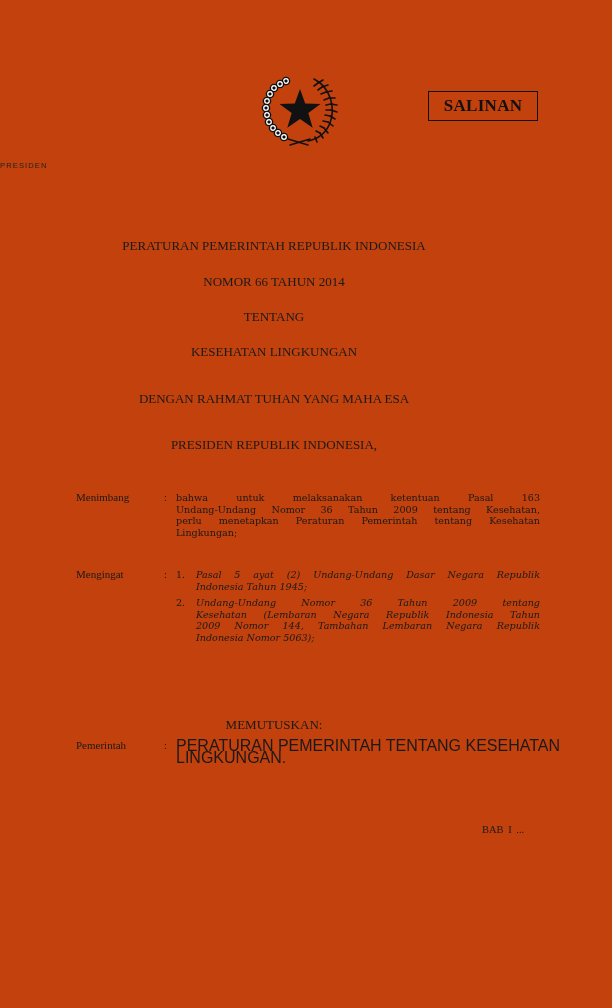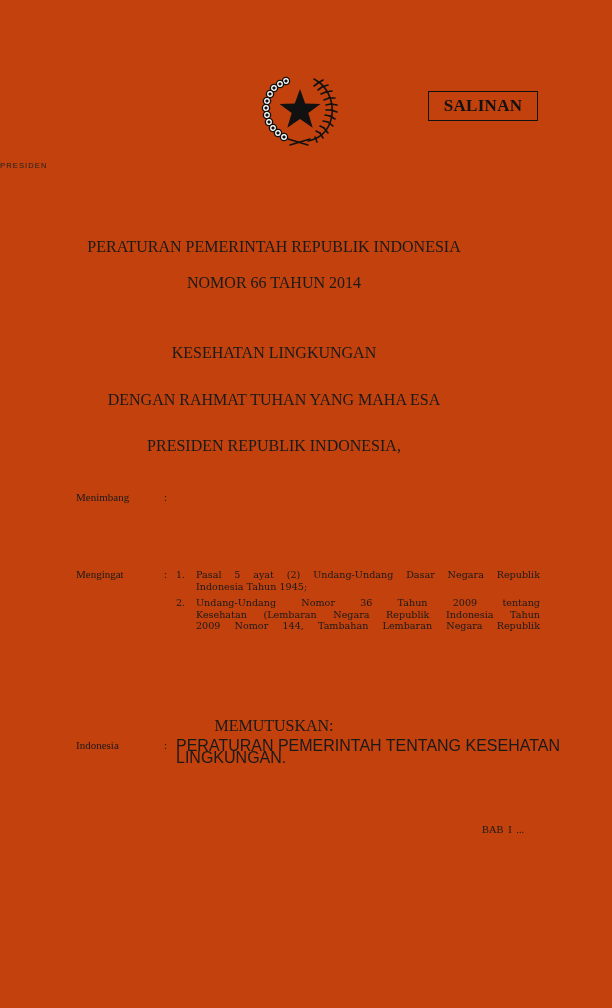--- a/index.html
+++ b/index.html
@@ -56,21 +56,21 @@
       letter-spacing: 1.1px;
       color: #222;
       line-height: 9px;
     }
     .center-line {
       position: absolute;
       left: 0;
       width: 548px;
       text-align: center;
       font-family: "Liberation Serif", "DejaVu Serif", serif;
-      font-size: 16px;
+      font-size: 13px;
       color: #1a1a1a;
       white-space: nowrap;
     }
     .row {
       position: absolute;
       left: 76px;
       width: 464px;
       font-family: "DejaVu Serif", "Liberation Serif", serif;
       font-size: 9.6px;
       line-height: 11.6px;
@@ -113,20 +113,21 @@
       left: 0;
       top: 0;
     }
     .list-item .txt {
       position: absolute;
       left: 20px;
       right: 0;
       top: 0;
       text-align: justify;
       text-align-last: left;
+      font-style: italic;
     }
     .justify-line {
       display: block;
       text-align: justify;
       text-align-last: justify;
       white-space: nowrap;
     }
     .left-line {
       display: block;
       text-align: left;
@@ -187,56 +188,64 @@
 
     <polygon fill="#111" points="40,18 45.2,32.6 60.5,32.9 48.3,42.1 52.7,56.8 40,48 27.3,56.8 31.7,42.1 19.5,32.9 34.8,32.6"></polygon>
   </svg>
 
   <div class="salinan-box">SALINAN</div>
 
   <div class="presiden-label" style="top:161px;">PRESIDEN</div>
 
   <div class="center-line" style="top:238px;">PERATURAN PEMERINTAH REPUBLIK INDONESIA</div>
   <div class="center-line" style="top:274px;">NOMOR 66 TAHUN 2014</div>
+  <div class="center-line" style="top:309px;">TENTANG</div>
   <div class="center-line" style="top:344px;">KESEHATAN LINGKUNGAN</div>
 
   <div class="center-line" style="top:391px;">DENGAN RAHMAT TUHAN YANG MAHA ESA</div>
   <div class="center-line" style="top:437px;">PRESIDEN REPUBLIK INDONESIA,</div>
 
   <div class="row" style="top:492px; height:48px;">
     <span class="label">Menimbang</span>
     <span class="colon">:</span>
+    <div class="body">
+      <span class="justify-line">bahwa untuk melaksanakan ketentuan Pasal 163</span>
+      <span class="justify-line">Undang-Undang Nomor 36 Tahun 2009 tentang Kesehatan,</span>
+      <span class="justify-line">perlu menetapkan Peraturan Pemerintah tentang Kesehatan</span>
+      <span class="left-line">Lingkungan;</span>
+    </div>
   </div>
 
   <div class="row" style="top:569px; height:90px;">
     <span class="label">Mengingat</span>
     <span class="colon">:</span>
 
     <div class="list-item" style="top:0;">
       <span class="num">1.</span>
       <div class="txt">
         <span class="justify-line">Pasal 5 ayat (2) Undang-Undang Dasar Negara Republik</span>
         <span class="left-line">Indonesia Tahun 1945;</span>
       </div>
     </div>
 
     <div class="list-item" style="top:28px;">
       <span class="num">2.</span>
       <div class="txt">
         <span class="justify-line">Undang-Undang Nomor 36 Tahun 2009 tentang</span>
         <span class="justify-line">Kesehatan (Lembaran Negara Republik Indonesia Tahun</span>
         <span class="justify-line">2009 Nomor 144, Tambahan Lembaran Negara Republik</span>
+        <span class="left-line">Indonesia Nomor 5063);</span>
       </div>
     </div>
   </div>
 
   <div class="center-line" style="top:717px;">MEMUTUSKAN:</div>
 
   <div class="row" style="top:740px; height:26px;">
-    <span class="label">Indonesia</span>
+    <span class="label">Pemerintah</span>
     <span class="colon">:</span>
     <div class="body caps">
       <span class="justify-line">PERATURAN PEMERINTAH TENTANG KESEHATAN</span>
       <span class="left-line">LINGKUNGAN.</span>
     </div>
   </div>
 
   <div class="bab-next">BAB I ...</div>
 
 </div>

